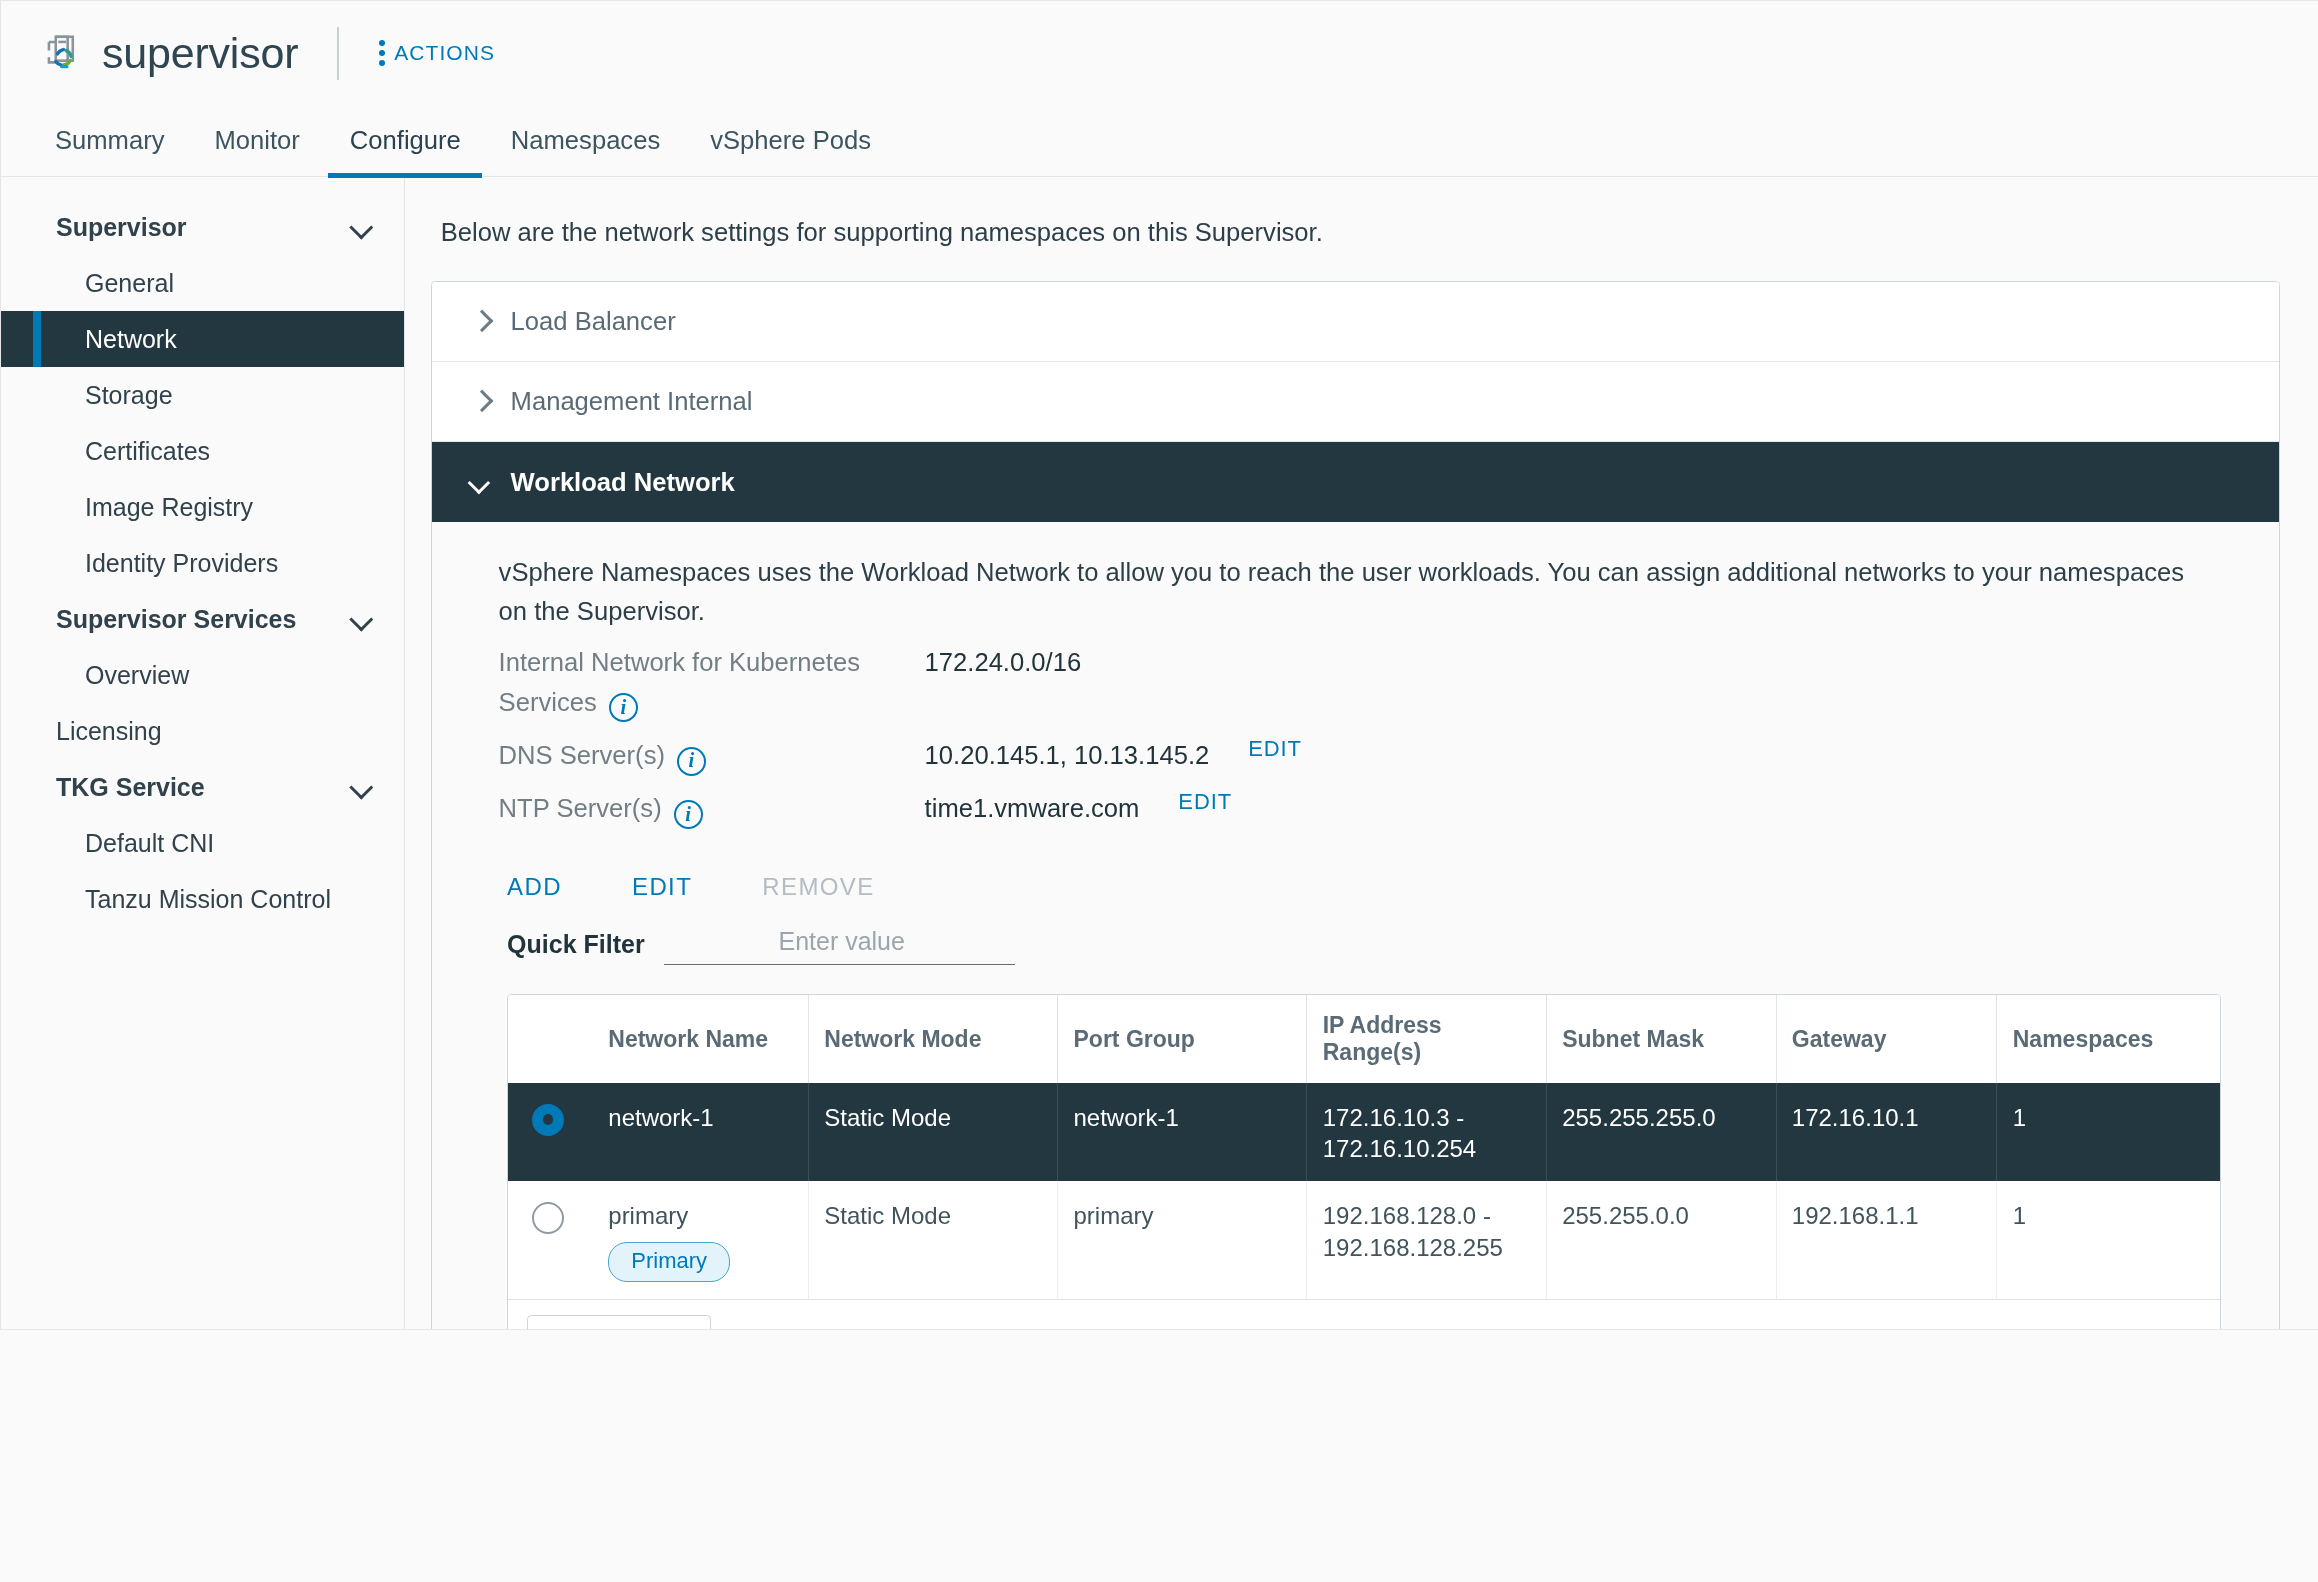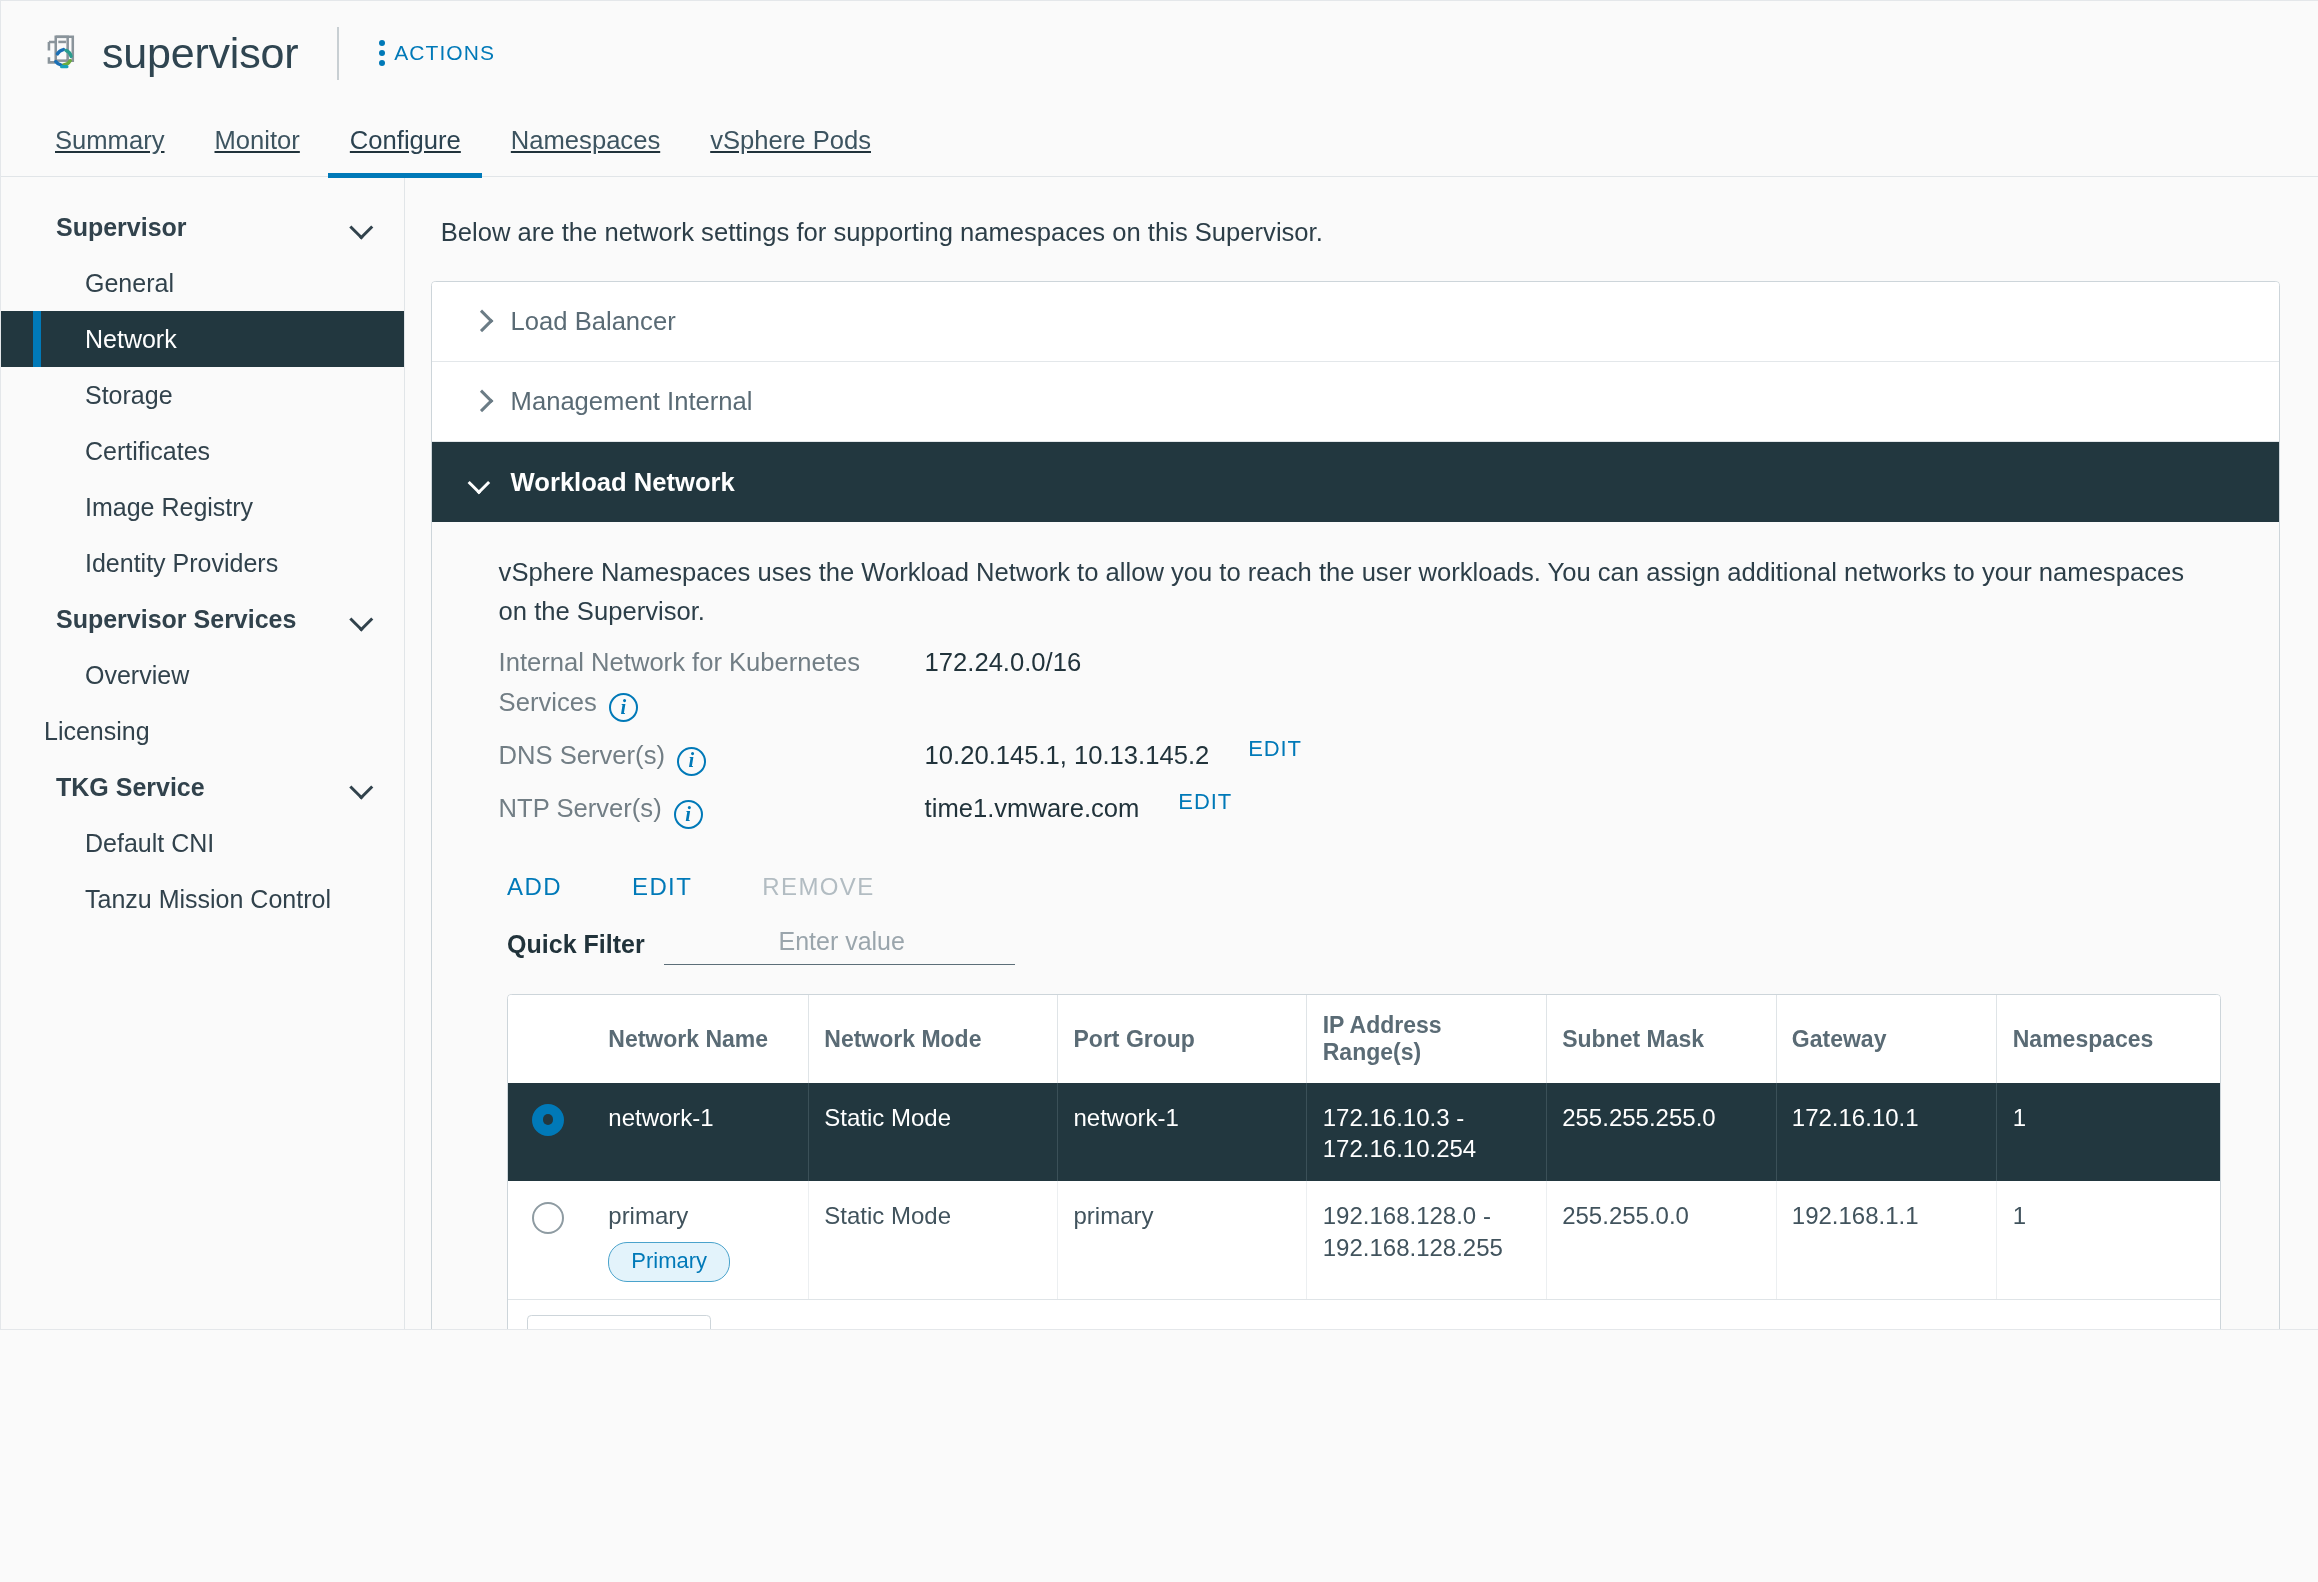--- a/index.html
+++ b/index.html
@@ -75,21 +75,20 @@
 
   
   .tabbar {
     height: 72px;
     flex: 0 0 72px;
     display: flex;
     align-items: stretch;
     padding-left: 29px;
     border-bottom: 1.7px solid #e1e5e8;
     background: #fafafa;
-    text-decoration: underline;
   }
   .tab {
     display: flex;
     align-items: center;
     padding: 0 25px;
     font-size: 25.6px;
     color: #3d5460;
     cursor: pointer;
     position: relative;
   }
@@ -146,21 +145,21 @@
   .nav-item {
     height: 56px;
     display: flex;
     align-items: center;
     padding-left: 84px;
     font-size: 25px;
     color: #31424c;
     cursor: pointer;
     position: relative;
   }
-  .nav-item.flush { padding-left: 43px; }
+  .nav-item.flush { padding-left: 55px; }
   .nav-item.selected {
     background: #22373f;
     color: #ffffff;
   }
   .nav-item.selected::before {
     content: "";
     position: absolute;
     left: 32px; top: 0; bottom: 0;
     width: 7.7px;
     background: #0079b8;

